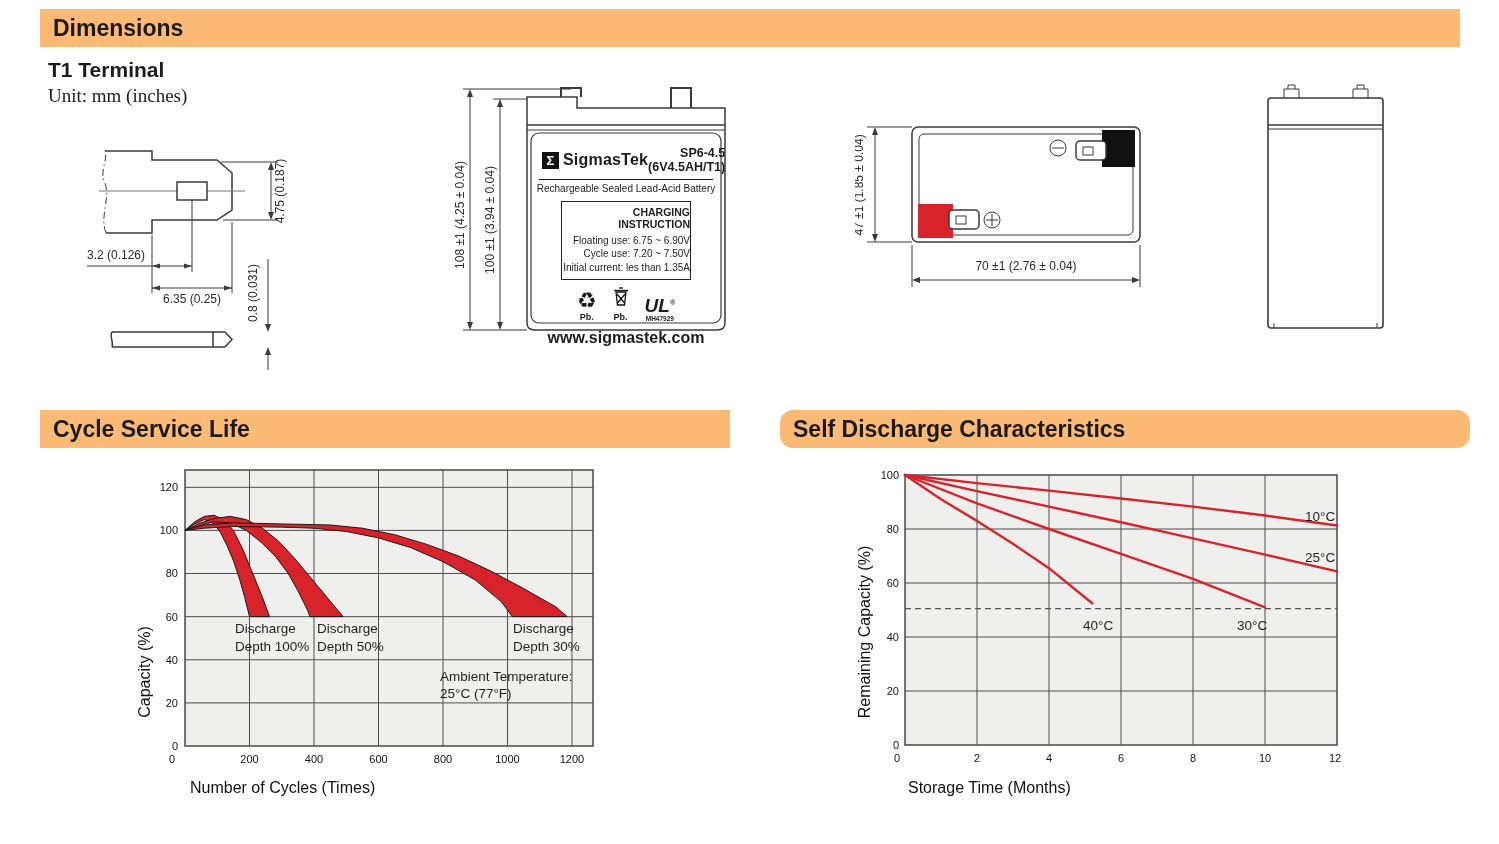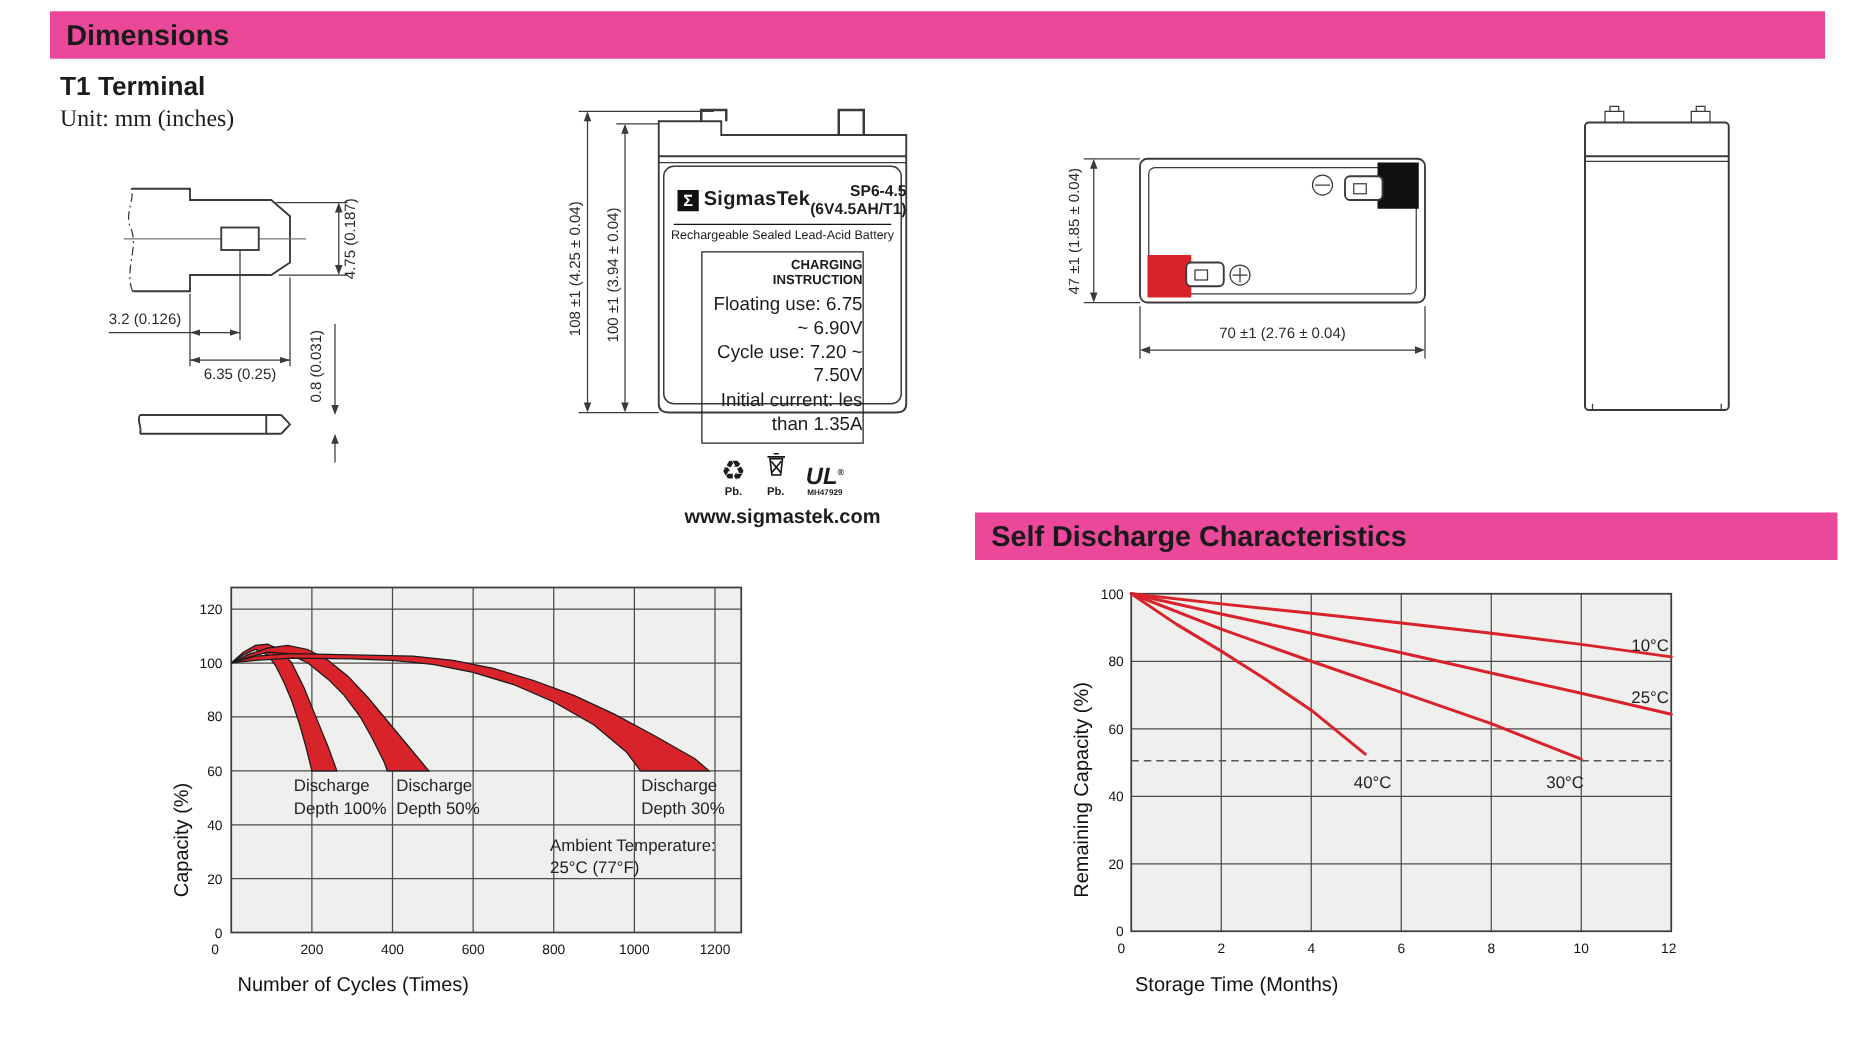--- a/index.html
+++ b/index.html
@@ -1,19 +1,19 @@
 <!DOCTYPE html>
 <html><head>
 <meta charset="utf-8">
 <style>
   html,body{margin:0;padding:0;background:#fff;}
   .page{position:relative;width:1499px;height:844px;background:#ffffff;overflow:hidden;
         font-family:"Liberation Sans",sans-serif;color:#1c1c1c;}
   .abs{position:absolute;}
-  .section-bar{background:#ec4899;display:flex;align-items:center;padding-left:13px;
+  .section-bar{background:#fdba74;display:flex;align-items:center;padding-left:13px;
         font-weight:bold;font-size:23px;color:#1a1a1a;box-sizing:border-box;}
   .t1-title{font-weight:bold;font-size:21px;}
   .unit-label{font-size:19px;font-family:Liberation Serif, serif;}
   svg text{font-family:"Liberation Sans",sans-serif;fill:#1f1f1f;}
   .draw{fill:none;stroke:#3a3a3a;stroke-width:1.5;}
   .thin{stroke-width:1;}
   .arrow{fill:#3a3a3a;stroke:none;}
   .dim-label{font-size:12px;fill:#2a2a2a;}
   .frame{fill:#efefed;stroke:#3c3c3c;stroke-width:1.4;}
   .grid{stroke:#4c4c4c;stroke-width:1;}
@@ -29,21 +29,21 @@
   .logo-wrap{display:flex;align-items:center;gap:4px;}
   .sigma-box{width:17px;height:17px;background:#111;color:#fff;display:flex;align-items:center;
         justify-content:center;font-size:13px;font-weight:bold;}
   .brand-name{font-size:16px;font-weight:800;letter-spacing:.2px;}
   .model-block{text-align:right;font-weight:bold;font-size:12.5px;line-height:1.15;}
   .label-hr{margin:4px 8px 0 8px;border-top:1.6px solid #111;}
   .label-sub{text-align:center;font-size:10px;font-weight:400;margin-top:3px;}
   .charge-box{margin:7px auto 0 auto;width:128px;border:1.2px solid #222;text-align:right;
         padding:4px 0 5px 0;}
   .charge-title{font-size:10.5px;font-weight:bold;}
-  .charge-line{font-size:15px;margin-top:1px;line-height:1.25;}
+  .charge-line{font-size:10px;margin-top:1px;line-height:1.25;}
   .charge-lines{margin-top:5px;}
   .icons-row{display:flex;justify-content:center;align-items:flex-end;gap:15px;margin-top:6px;}
   .icon-col{text-align:center;line-height:1;}
   .pb-cap{font-size:9px;font-weight:bold;margin-top:1px;}
   .recycle-glyph{font-size:22px;line-height:1;}
   .ul-glyph{font-size:19px;font-weight:900;font-style:italic;line-height:1;}
   .ul-reg{font-size:7px;vertical-align:super;}
   .ul-code{font-size:6.5px;font-weight:bold;margin-top:1px;}
   .site{text-align:center;font-size:16px;font-weight:600;margin-top:7px;}
 </style>
@@ -201,21 +201,24 @@
     <g class="draw">
       <path d="M22,20 V11 H37 V20 M26,11 V7 H33 V11" class="thin"></path>
       <path d="M91,20 V11 H106 V20 M95,11 V7 H102 V11" class="thin"></path>
       <rect x="6" y="20" width="115" height="230" rx="3" fill="#fff" stroke-width="1.6"></rect>
       <line x1="6" y1="47" x2="121" y2="47"></line>
       <line x1="6" y1="51" x2="121" y2="51" class="thin"></line>
       <path d="M12,250 V245 M115,250 V245" class="thin"></path>
     </g>
   </svg>
 
-  <div class="abs section-bar" style="left:780px;top:410px;width:690px;height:38px;">
+  <div class="abs section-bar" style="left:40px;top:410px;width:690px;height:38px;">
+    <span>Cycle Service Life</span>
+  </div>
+  <div class="abs section-bar" style="left:780px;top:410px;width:690px;height:38px;border-radius:13px;">
     <span>Self Discharge Characteristics</span>
   </div>
 
   <svg class="abs" style="left:128px;top:462px;" width="500" height="350">
     <rect x="57" y="8" width="408" height="276" class="frame"></rect>
     <g class="grid">
       <line x1="57" y1="25.3" x2="465" y2="25.3"></line>
       <line x1="57" y1="68.4" x2="465" y2="68.4"></line>
       <line x1="57" y1="111.5" x2="465" y2="111.5"></line>
       <line x1="57" y1="154.7" x2="465" y2="154.7"></line>

